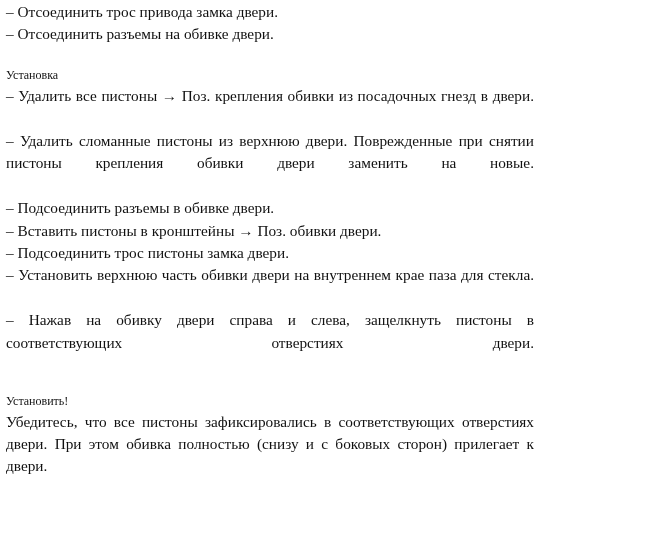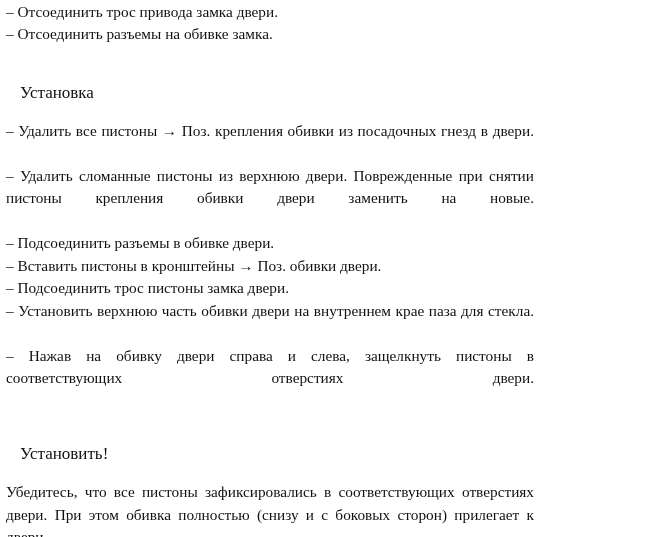--- a/index.html
+++ b/index.html
@@ -37,40 +37,40 @@
     content: "";
     display: inline-block;
     width: 100%;
   }
   .nojust {
     text-align: left;
   }
   .nojust::after { content: none; display: none; }
 
   .heading {
-    font-size: 17px;
+    font-size: 12px;
     line-height: 1.47;
     text-align: left;
-    margin: 14px;
+    margin: 0;
   }
   .gap-lg { height: 21px; }
   .gap-md { height: 16px; }
   .cut-top {
     
     margin-top: -3px;
   }
 </style>
 </head>
 <body>
 
 <div class="page">
 
   <div class="blk cut-top">
     <p class="para nojust">– Отсоединить трос привода замка двери.</p>
-    <p class="para nojust">– Отсоединить разъемы на обивке замка.</p>
+    <p class="para nojust">– Отсоединить разъемы на обивке двери.</p>
   </div>
 
   <div class="gap-lg"></div>
 
   <div class="blk">
     <p class="heading">Установка</p>
     <p class="para">– Удалить все пистоны → Поз. крепления обивки из посадочных гнезд в двери.</p>
     <p class="para">– Удалить сломанные пистоны из верхнюю двери. Поврежденные при снятии пистоны крепления обивки двери заменить на новые.</p>
     <p class="para nojust">– Подсоединить разъемы в обивке двери.</p>
     <p class="para nojust">– Вставить пистоны в кронштейны → Поз. обивки двери.</p>

